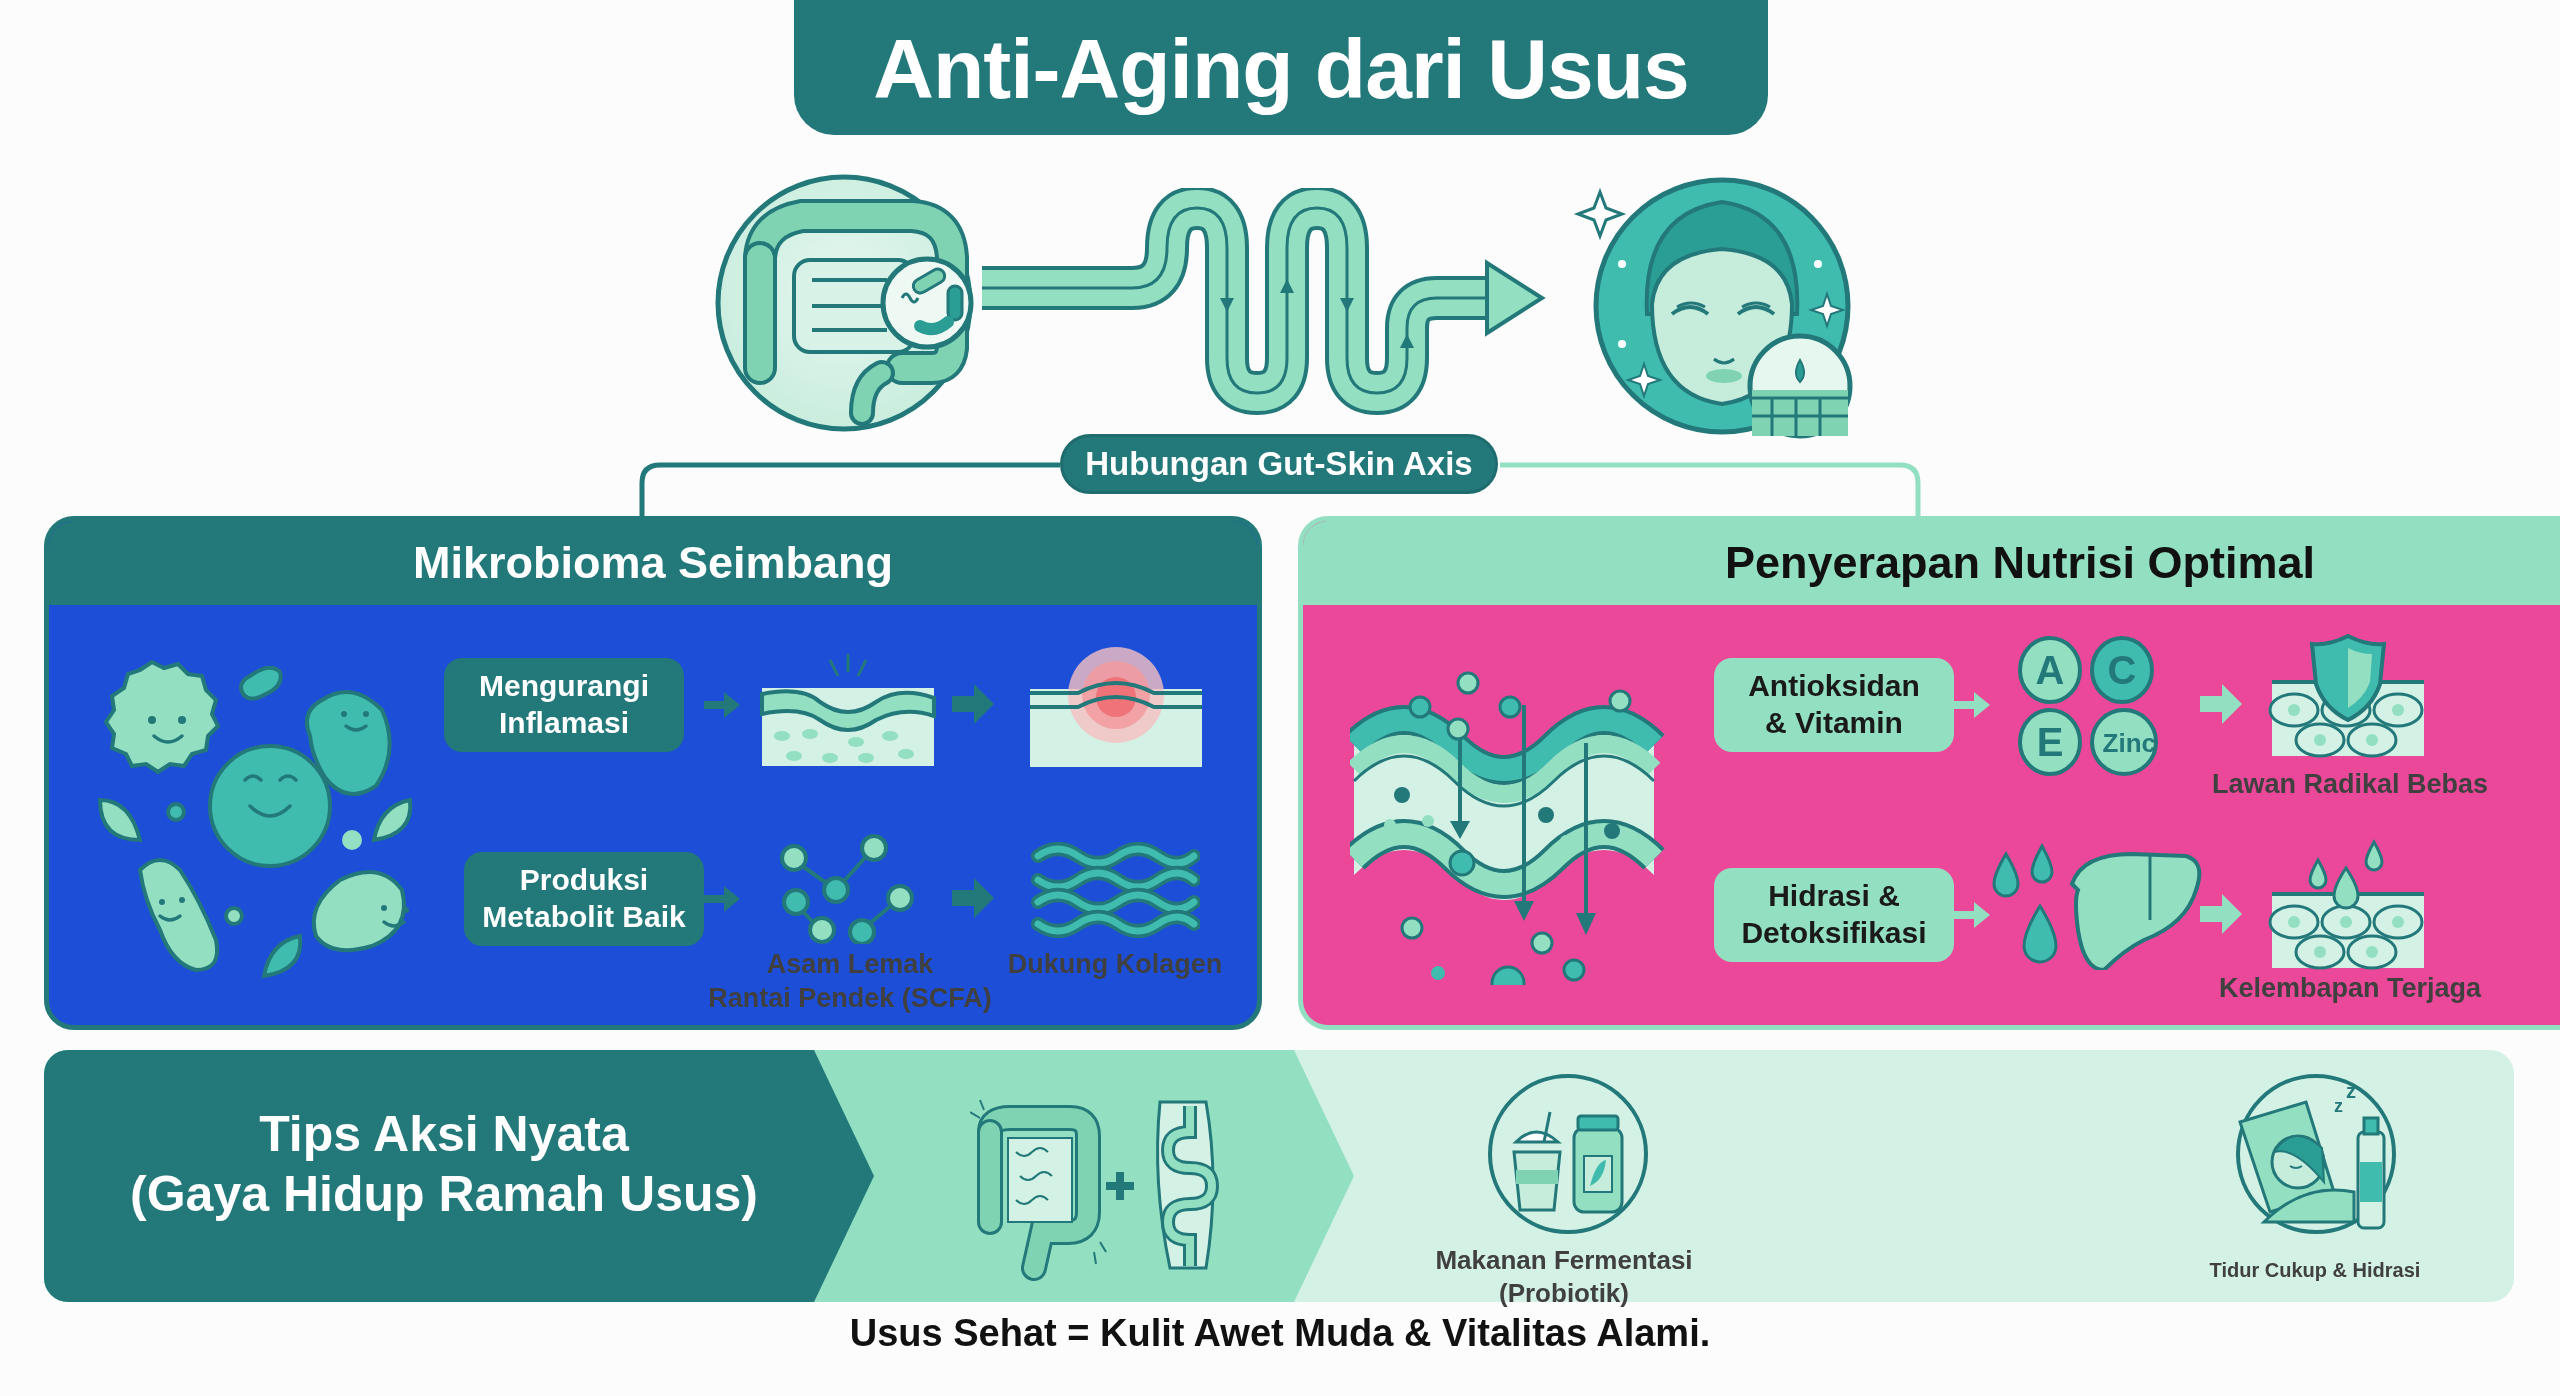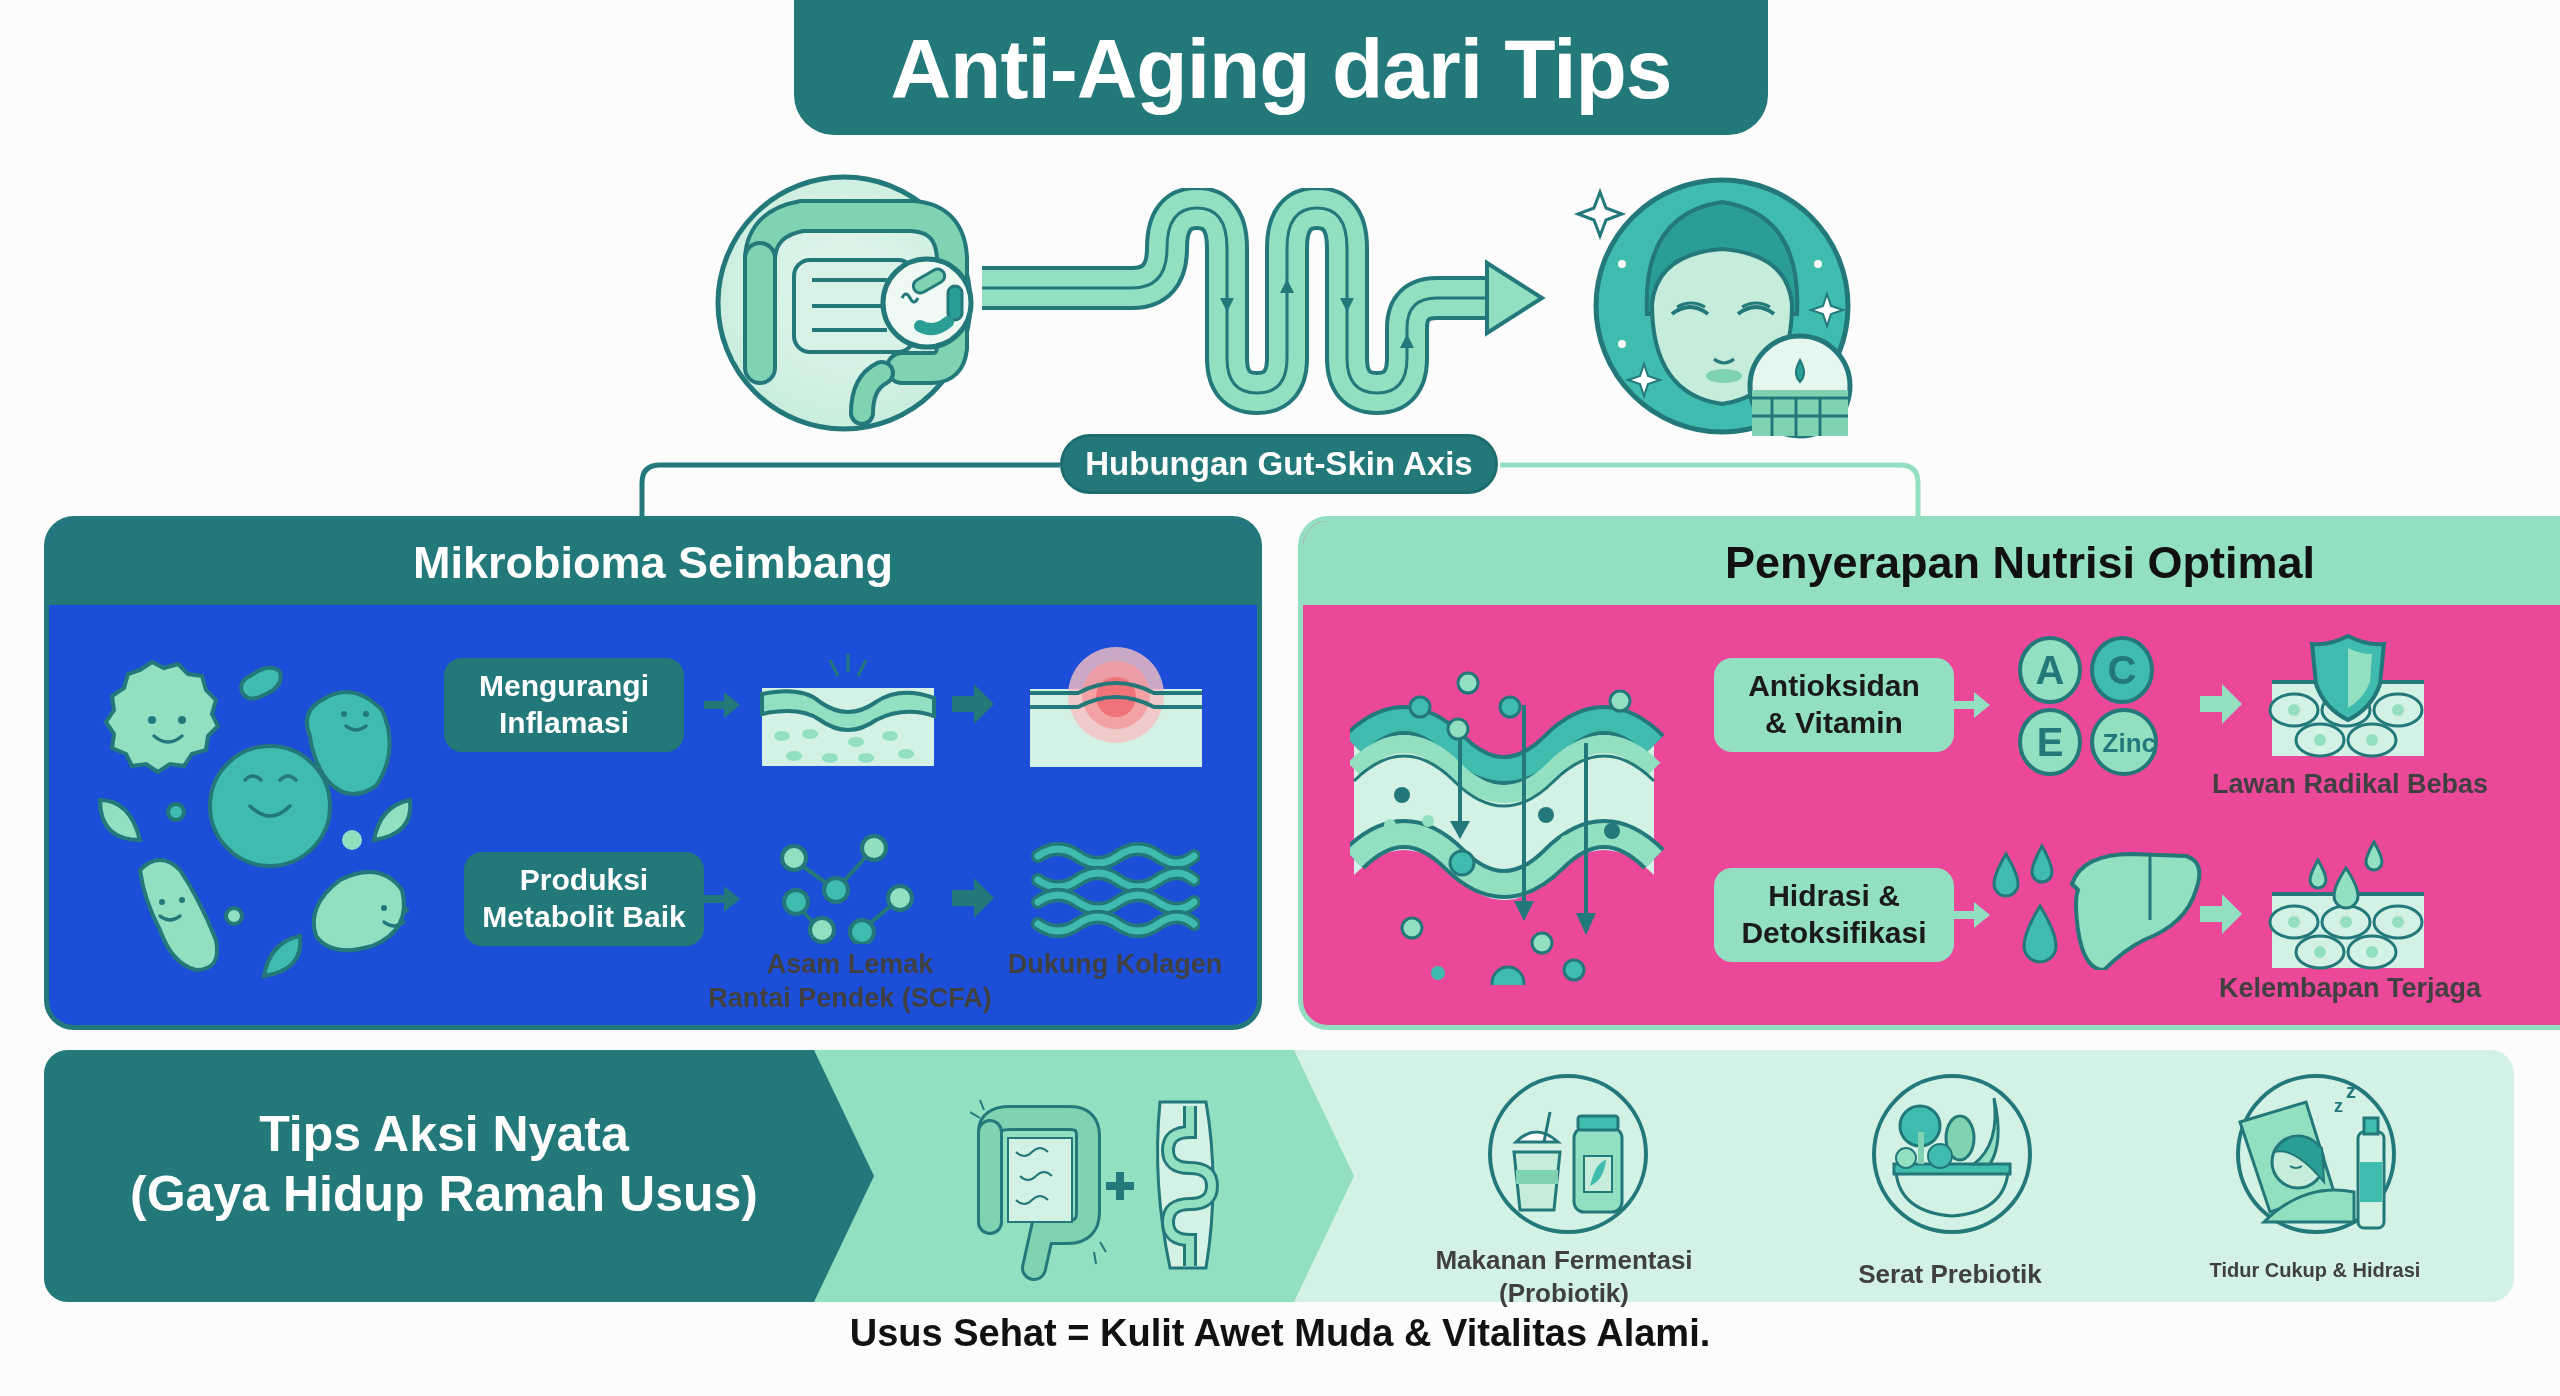--- a/index.html
+++ b/index.html
@@ -34,21 +34,21 @@
   .tips-mid { left: 0; top: 0; width: 1310px; height: 252px; background: #93dfc2; clip-path: polygon(0 0, 1250px 0, 1310px 126px, 1250px 252px, 0 252px); border-radius: 24px 0 0 24px; }
   .tips-dark { left: 0; top: 0; width: 830px; height: 252px; background: #23787a; clip-path: polygon(0 0, 770px 0, 830px 126px, 770px 252px, 0 252px); border-radius: 24px 0 0 24px; }
   .tips-title { left: 40px; top: 54px; width: 720px; color: #fff; font-size: 50px; font-weight: bold; text-align: center; line-height: 1.2; }
 
   .footer { left: 0; top: 1312px; width: 2560px; text-align: center; font-size: 38px; font-weight: bold; color: #111; }
 </style>
 </head>
 <body>
 
 <div class="abs title-bar">
-  <span>Anti-Aging dari Tips</span>
+  <span>Anti-Aging dari Usus</span>
 </div>
 
 <svg class="abs" style="left:712px;top:168px" width="280" height="270" viewBox="0 0 280 270">
   <defs>
       <radialGradient id="gg" cx="50%" cy="45%" r="60%">
         <stop offset="0" stop-color="#e6f7ef"></stop>
         <stop offset="1" stop-color="#c6ecdc"></stop>
       </radialGradient>
     </defs>
   <circle cx="132" cy="135" r="126" fill="url(#gg)" stroke="#23787a" stroke-width="5"></circle>
@@ -426,34 +426,20 @@
       <rect x="92" y="44" width="40" height="14" rx="3" fill="#3fbcae" stroke="#23787a" stroke-width="3"></rect>
       <rect x="98" y="84" width="28" height="36" fill="#c6ecdc" stroke="#23787a" stroke-width="2"></rect>
       <path d="M104 114 q6 -24 16 -26 q-2 20 -16 26 z" fill="#3fbcae"></path>
     </svg>
     <div class="abs caption" style="left:0;top:172px;width:300px;font-size:26px">
       <div>Makanan Fermentasi</div>
       <div>(Probiotik)</div>
     </div>
   </div>
 
-  <div class="abs" style="left:1756px;top:22px;width:300px;height:230px">
-    <svg class="abs" style="left:70px;top:0" width="164" height="164" viewBox="0 0 164 164">
-      <circle cx="82" cy="82" r="78" fill="#d3f1e5" stroke="#23787a" stroke-width="4"></circle>
-      <path d="M26 100 L138 100 q-4 40 -56 44 q-52 -4 -56 -44 z" fill="#d3f1e5" stroke="#23787a" stroke-width="3"></path>
-      <rect x="24" y="92" width="116" height="10" fill="#3fbcae" stroke="#23787a" stroke-width="3"></rect>
-      <circle cx="50" cy="54" r="20" fill="#3fbcae" stroke="#23787a" stroke-width="3"></circle>
-      <rect x="48" y="60" width="6" height="32" fill="#7fd3b3"></rect>
-      <ellipse cx="90" cy="66" rx="14" ry="22" fill="#7fd3b3" stroke="#23787a" stroke-width="3"></ellipse>
-      <path d="M104 92 q26 -20 20 -66 q10 44 -4 66 z" fill="#93dfc2" stroke="#23787a" stroke-width="3"></path>
-      <circle cx="36" cy="86" r="10" fill="#93dfc2" stroke="#23787a" stroke-width="2"></circle>
-      <circle cx="70" cy="84" r="12" fill="#3fbcae" stroke="#23787a" stroke-width="2"></circle>
-    </svg>
-    <div class="abs caption" style="left:0;top:186px;width:300px;font-size:26px">Serat Prebiotik</div>
-  </div>
 
   <div class="abs" style="left:2106px;top:22px;width:330px;height:230px">
     <svg class="abs" style="left:84px;top:0" width="170" height="164" viewBox="0 0 170 164">
       <circle cx="82" cy="82" r="78" fill="#d3f1e5" stroke="#23787a" stroke-width="4"></circle>
       <path d="M6 50 L72 30 L100 120 L36 140 z" fill="#93dfc2" stroke="#23787a" stroke-width="3"></path>
       <circle cx="64" cy="90" r="26" fill="#c6ecdc" stroke="#23787a" stroke-width="3"></circle>
       <path d="M40 80 q20 -30 48 -4 L90 110 q-30 -36 -50 -30 z" fill="#2a9d94" stroke="#23787a" stroke-width="2"></path>
       <path d="M56 94 q6 4 12 0" stroke="#23787a" stroke-width="2" fill="none"></path>
       <path d="M30 150 q40 -40 90 -30 L120 150 z" fill="#93dfc2" stroke="#23787a" stroke-width="3"></path>
       <rect x="124" y="60" width="26" height="96" rx="6" fill="#d3f1e5" stroke="#23787a" stroke-width="3"></rect>

